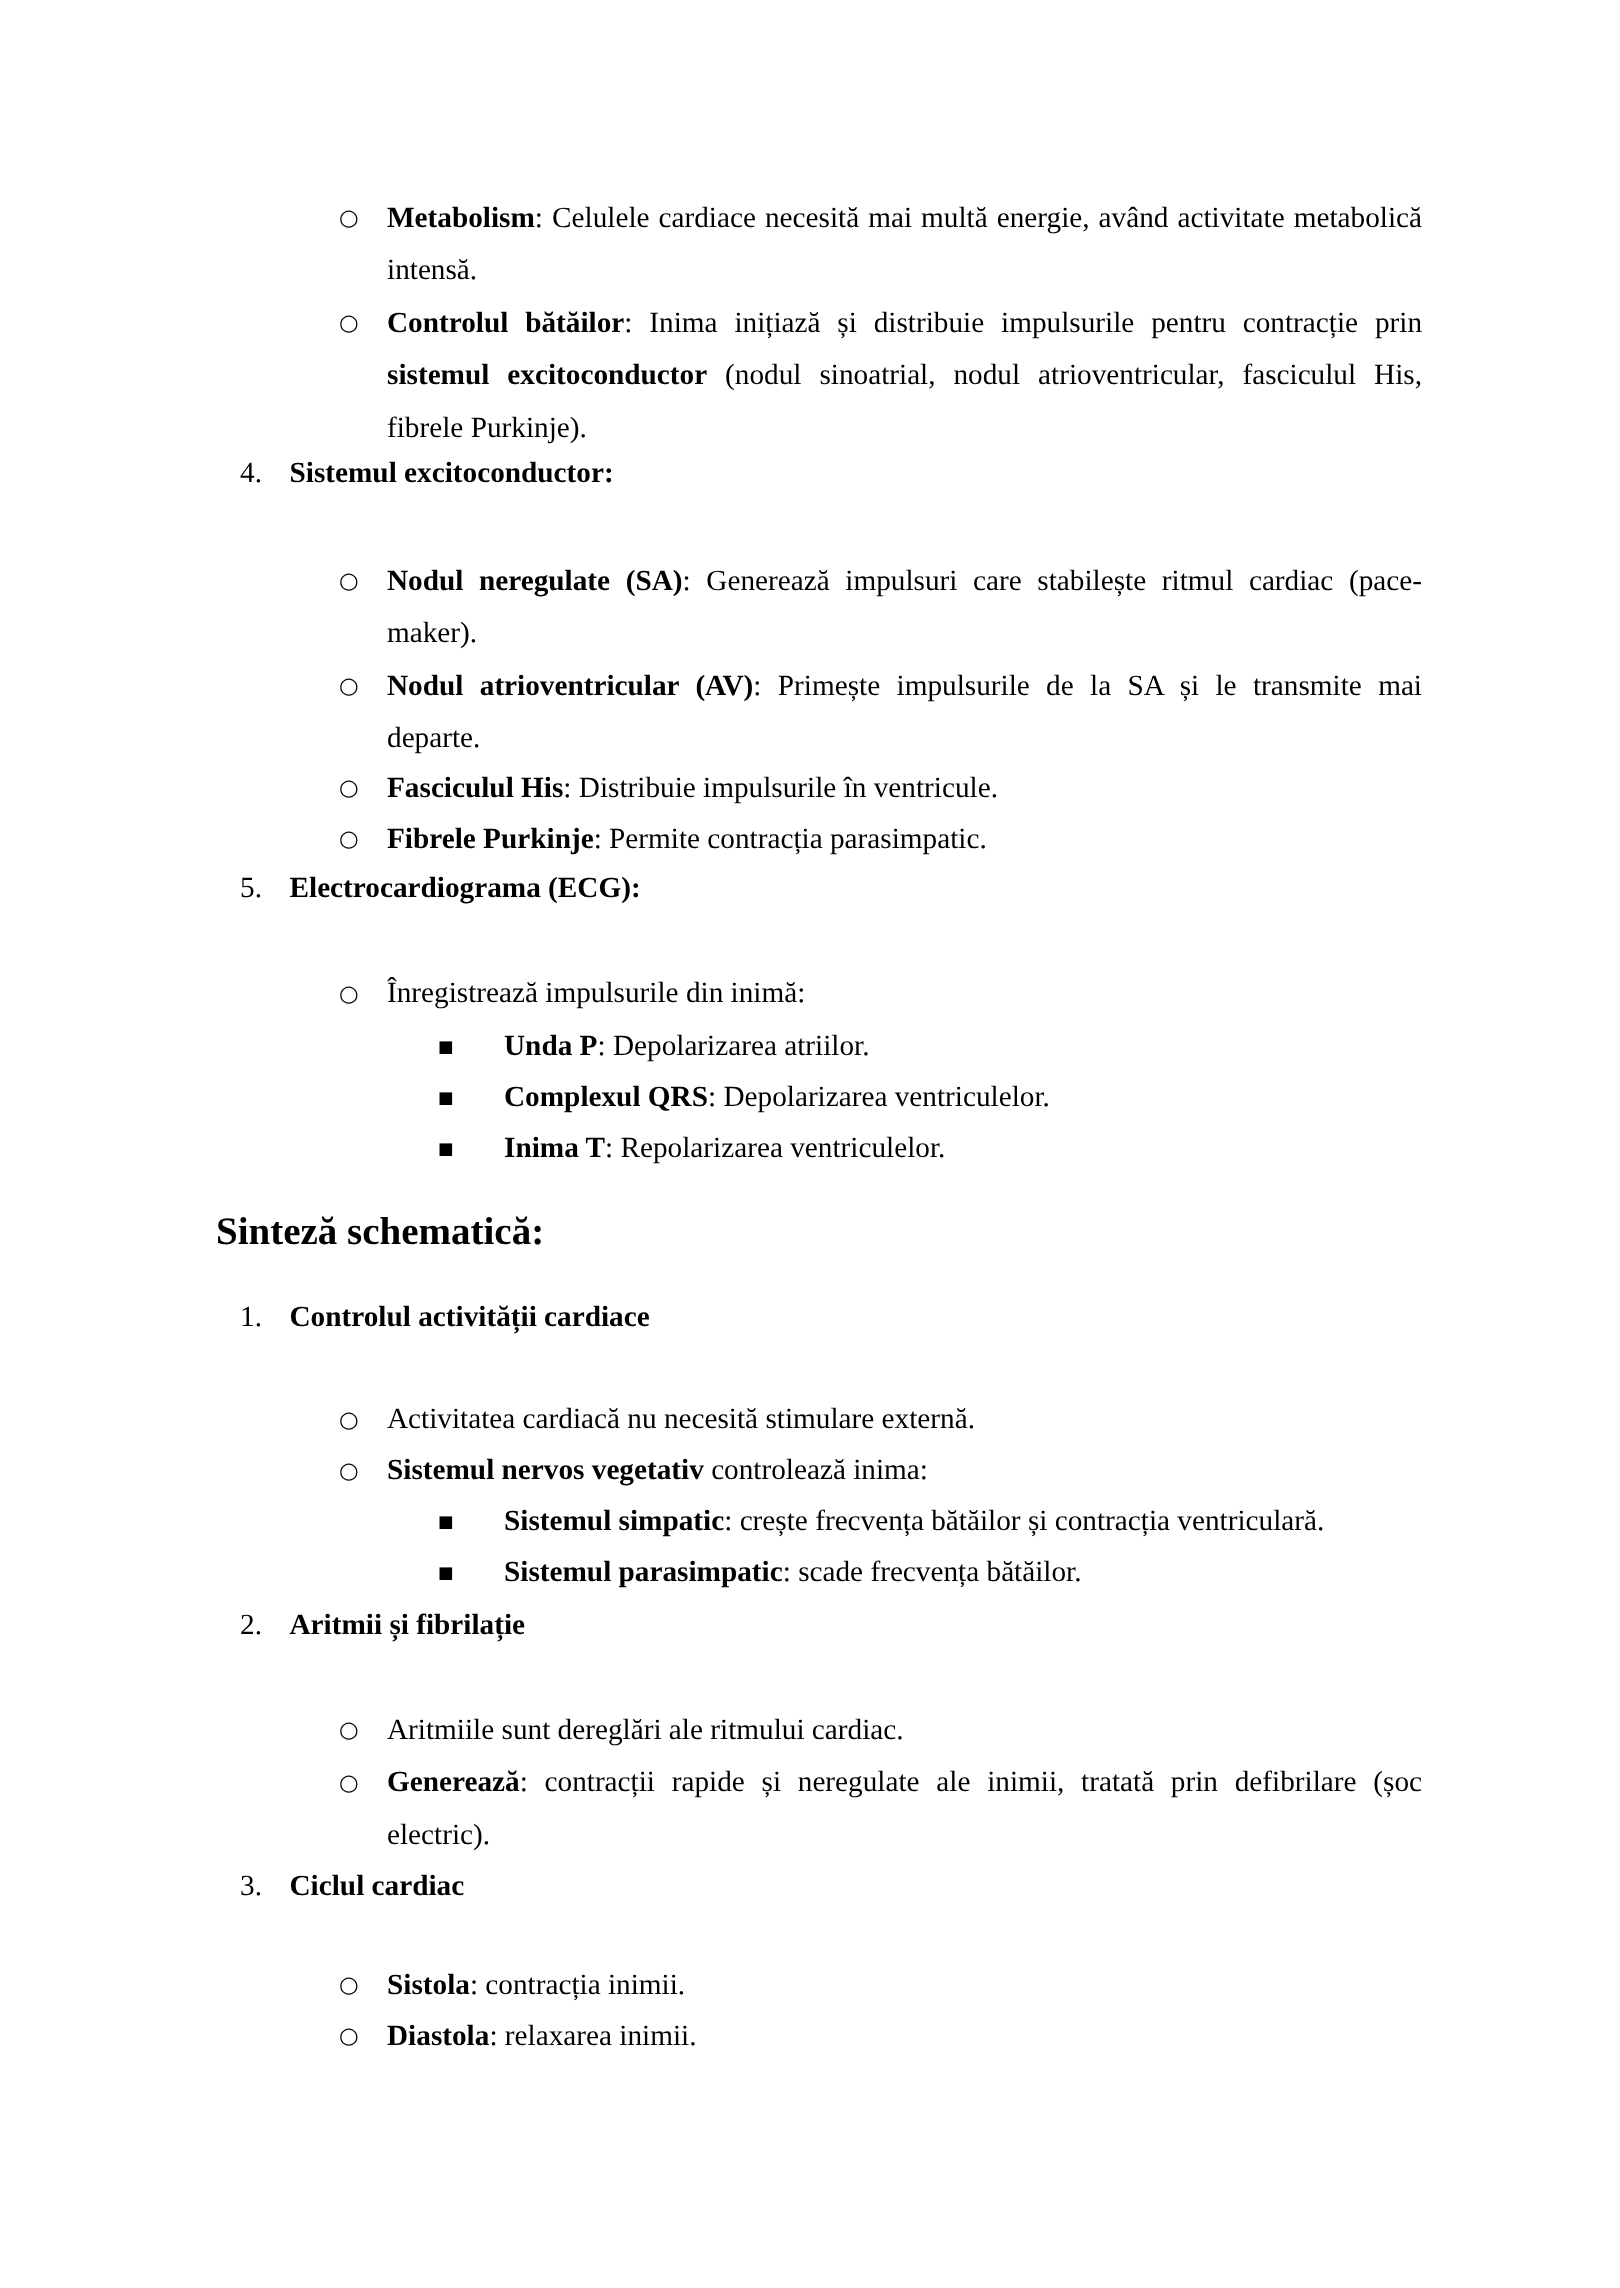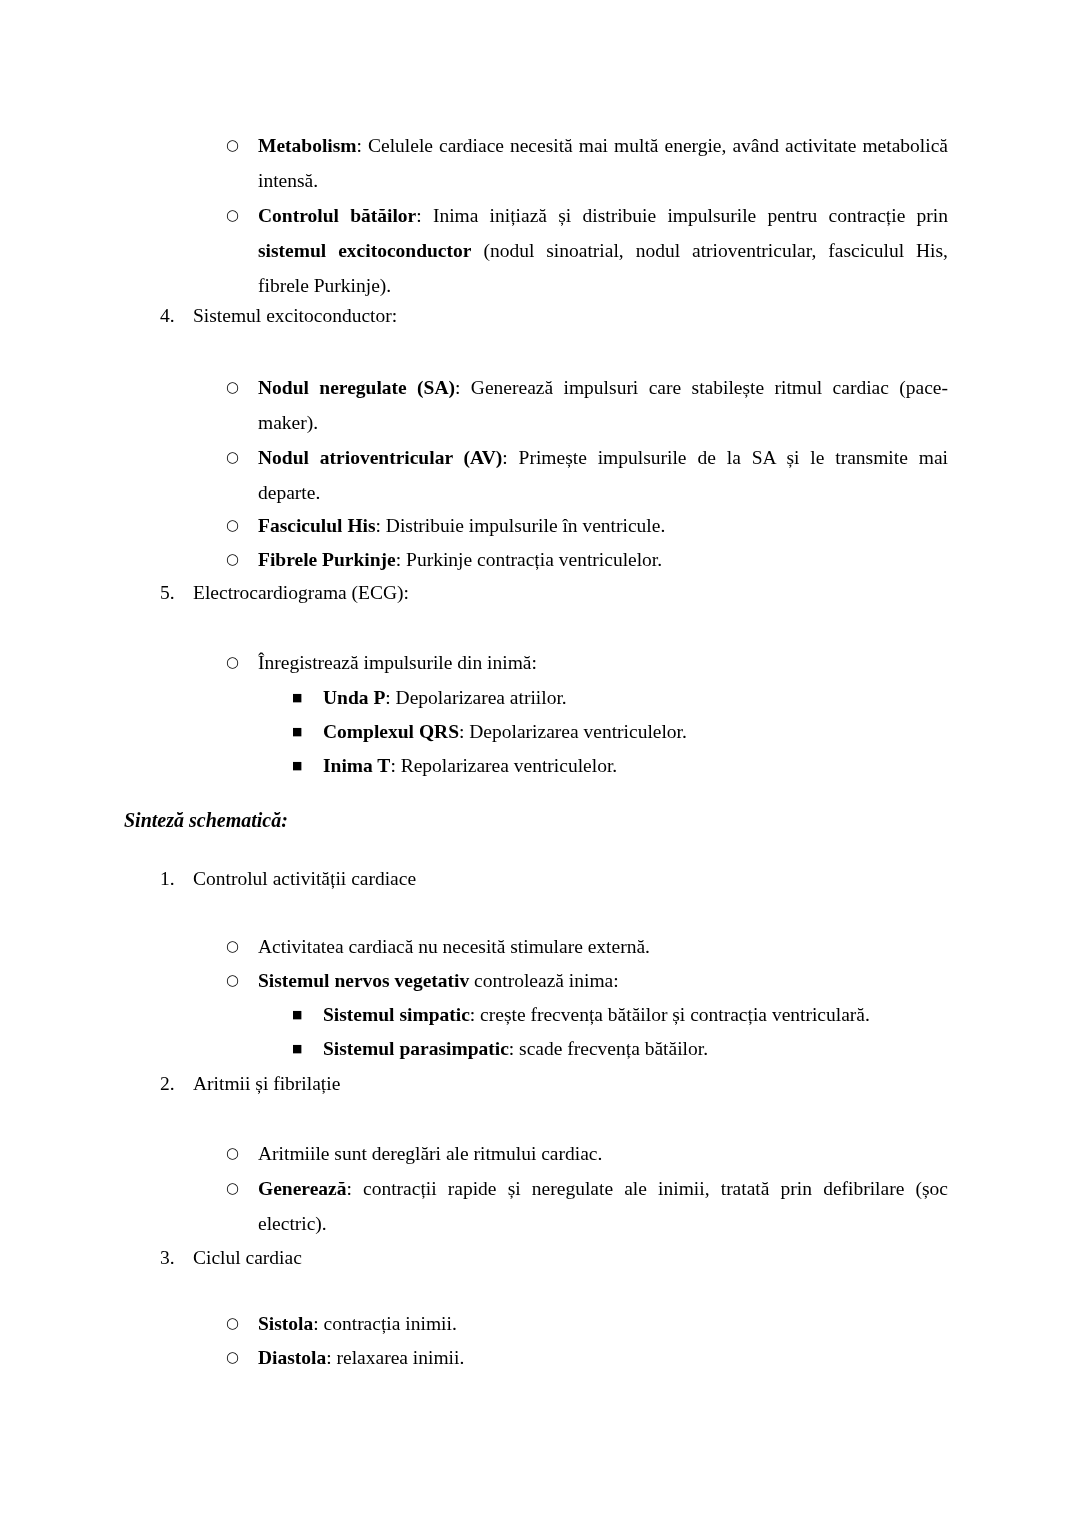--- a/index.html
+++ b/index.html
@@ -31,21 +31,21 @@
     position: absolute;
     left: 0;
     top: 0;
     width: 30px;
     text-align: left;
     font-weight: normal;
   }
   .numitem .ntxt {
     display: block;
     margin-left: 33px;
-    font-weight: normal;
+    font-weight: bold;
   }
 
   
   .ciritem {
     position: absolute;
     left: 226px;
     width: 722px;
     font-size: 19.5px;
     line-height: 35px;
     text-align: justify;
@@ -79,31 +79,30 @@
     position: absolute;
     left: 0;
     top: 0;
     width: 24px;
     font-size: 11px;
     line-height: 35px;
     font-family: "DejaVu Sans", sans-serif;
   }
   .sqitem .stxt {
     display: block;
-    margin-left: 31px;
+    margin-left: 44px;
   }
 
   
   .sechead {
     position: absolute;
-    left: 124px;
-    font-size: 20px;
+    left: 144px;
+    font-size: 26px;
     line-height: 35px;
     font-weight: bold;
-    font-style: italic;
   }
 </style>
 </head>
 <body>
 
 <div class="page">
 
   <div class="ciritem" style="top:128px;">
     <span class="bul">○</span>
     <span class="ctxt"><b>Metabolism</b><span>: Celulele cardiace necesită mai multă energie, având activitate metabolică intensă.</span></span>
@@ -129,21 +128,21 @@
     <span class="ctxt"><b>Nodul atrioventricular (AV)</b><span>: Primește impulsurile de la SA și le transmite mai departe.</span></span>
   </div>
 
   <div class="ciritem noj" style="top:508px;">
     <span class="bul">○</span>
     <span class="ctxt"><b>Fasciculul His</b><span>: Distribuie impulsurile în ventricule.</span></span>
   </div>
 
   <div class="ciritem noj" style="top:542px;">
     <span class="bul">○</span>
-    <span class="ctxt"><b>Fibrele Purkinje</b><span>: Purkinje contracția ventriculelor.</span></span>
+    <span class="ctxt"><b>Fibrele Purkinje</b><span>: Permite contracția parasimpatic.</span></span>
   </div>
 
   <div class="numitem" style="top:575px;">
     <span class="num">5.</span>
     <span class="ntxt">Electrocardiograma (ECG):</span>
   </div>
 
   <div class="ciritem noj" style="top:645px;">
     <span class="bul">○</span>
     <span class="ctxt"><b></b><span>Înregistrează impulsurile din inimă:</span></span>

